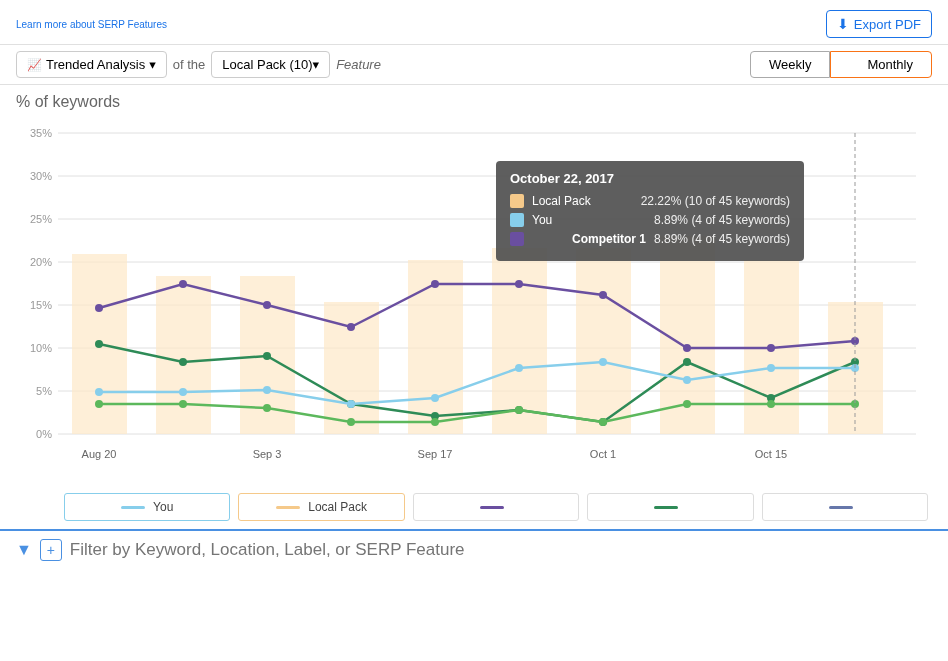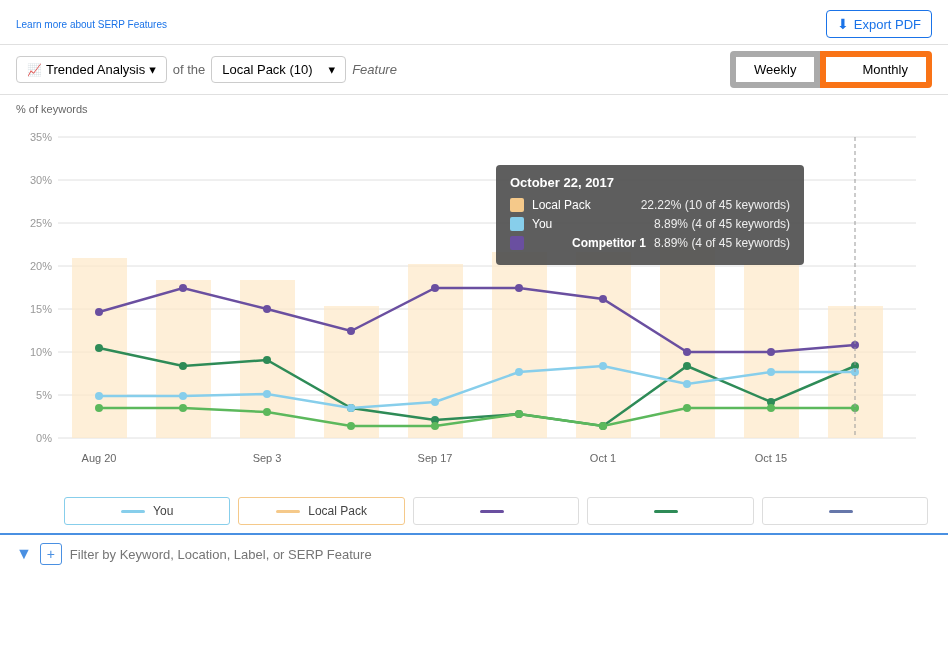--- a/index.html
+++ b/index.html
@@ -23,40 +23,40 @@
       padding: 6px 16px; border-top: 1px solid #e0e0e0; border-bottom: 1px solid #e0e0e0;
     }
     .analysis-btn {
       display: flex; align-items: center; gap: 4px;
       border: 1px solid #ccc; border-radius: 4px;
       padding: 5px 10px; background: #fff; cursor: pointer; font-size: 13px;
     }
     .trend-icon { font-size: 12px; color: #555; }
     .of-the-label { color: #666; font-size: 13px; }
     .feature-select {
-      display: flex; align-items: center; gap: 16px;
+      display: flex; align-items: center; gap: 0;
       border: 1px solid #ccc; border-radius: 4px;
       padding: 5px 10px; background: #fff; cursor: pointer; font-size: 13px;
     }
     .feature-label { color: #666; font-size: 13px; font-style: italic; }
     .weekly-monthly {
       margin-left: auto; display: flex;
     }
     .period-btn {
       padding: 5px 18px; font-size: 13px; cursor: pointer; background: #fff;
-      border: 6px solid #f97316;
+      border: 1px solid #f97316;
     }
     .period-btn.active { background: #fff; border-color: #aaa; font-weight: 500; }
     .period-btn:first-child { border-radius: 4px 0 0 4px; }
     .period-btn:last-child { border-radius: 0 4px 4px 0; padding-left: 36px; }
 
     .chart-area {
       padding: 8px 16px 0 16px;
     }
-    .y-axis-label { font-size: 11px; color: #666; margin-bottom: 2px; }
+    .y-axis-label { font-size: 16px; color: #666; margin-bottom: 2px; }
 
     .chart-container {
       position: relative; width: 916px; height: 370px;
     }
 
     svg.chart-svg { position: absolute; top: 0; left: 0; }
 
     
     .tooltip-box {
       position: absolute;
@@ -106,21 +106,21 @@
       padding: 8px 16px; border-top: 2px solid #4a90e2;
       background: #fff;
     }
     .filter-icon { color: #4a90e2; font-size: 16px; }
     .add-btn {
       width: 22px; height: 22px; border: 1px solid #4a90e2; border-radius: 3px;
       display: flex; align-items: center; justify-content: center;
       color: #4a90e2; cursor: pointer; font-size: 14px;
     }
     .filter-input {
-      flex: 1; border: none; outline: none; font-size: 13px; color: #999;
+      flex: 1; border: none; outline: none; font-size: 17px; color: #999;
     }
   </style>
 </head>
 <body>
 
 <div class="top-bar">
   <a class="learn-link" href="#">Learn more about SERP Features</a>
   <button class="export-btn">
     <span class="export-icon">⬇</span>
     <span>Export PDF</span>

